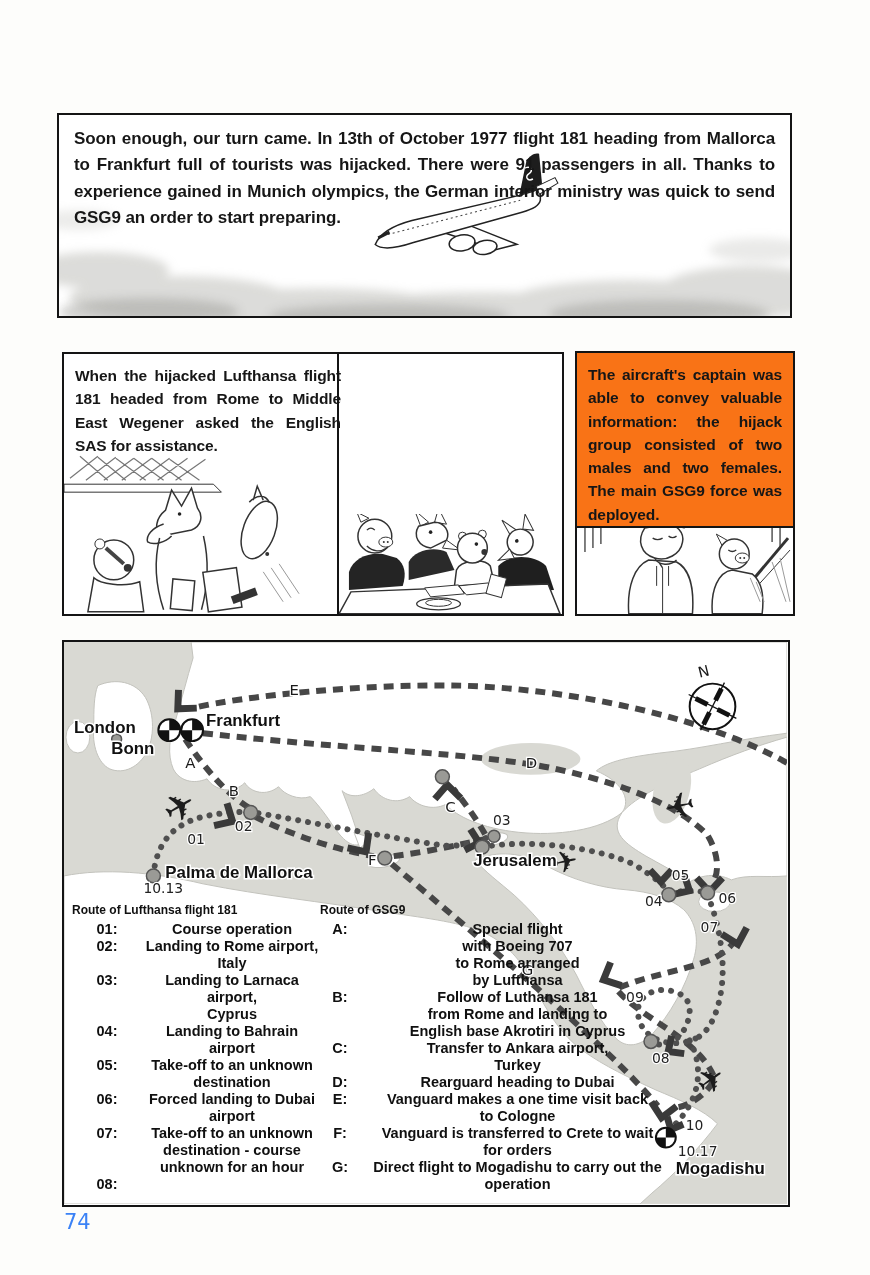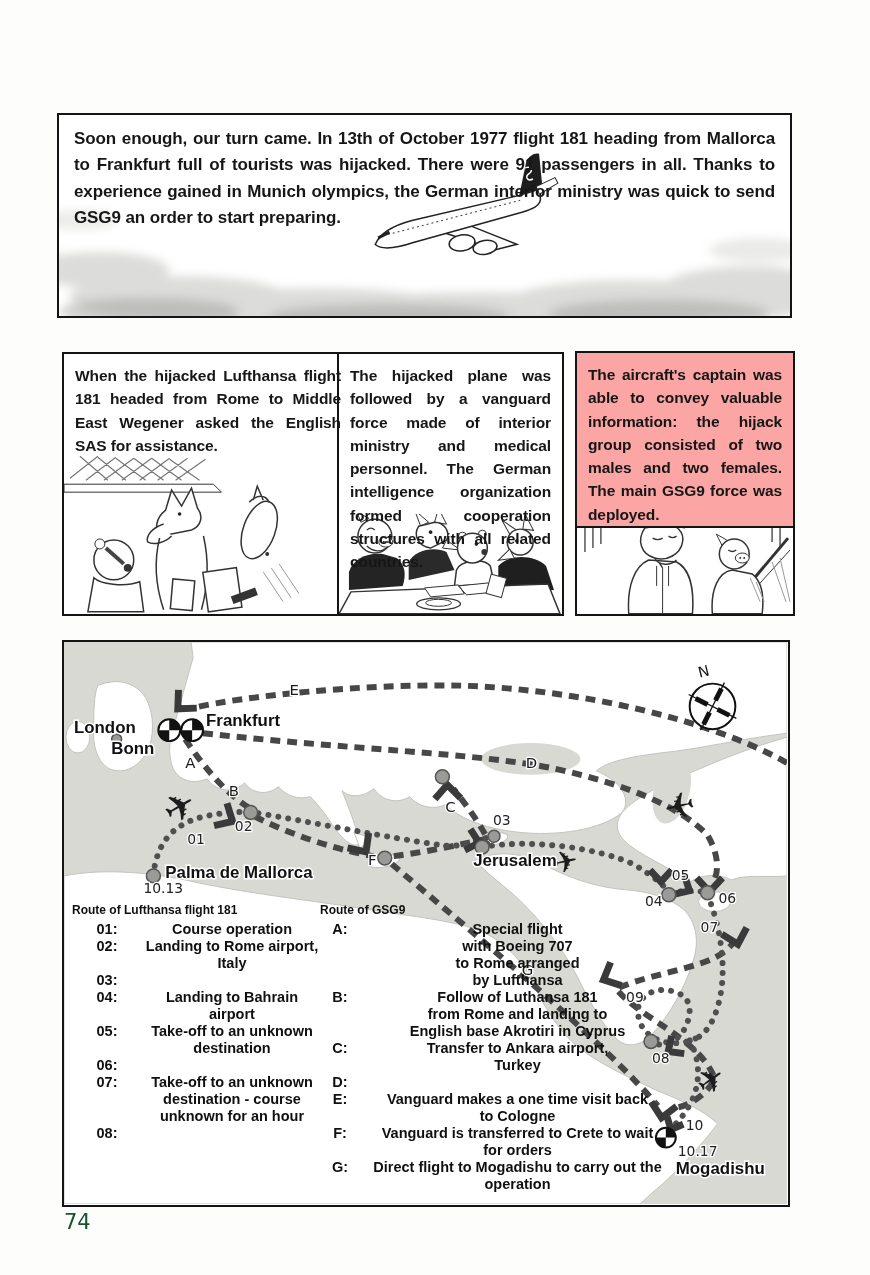--- a/index.html
+++ b/index.html
@@ -17,34 +17,34 @@
   }
   .intro-panel{left:57px;top:113px;width:735px;height:205px;}
   .intro-panel .panel-text{padding:11px 15px 0 15px;font-size:17px;line-height:1.55;}
   .scene{position:absolute;left:0;right:0;bottom:0;z-index:1;}
   .p-sas{left:62px;top:352px;width:292px;height:264px;}
   .p-van{left:337px;top:352px;width:227px;height:264px;}
   .p-cap{left:575px;top:351px;width:220px;height:265px;}
   .p-sas .panel-text,.p-van .panel-text,.p-cap .panel-text{
     padding:10px 11px 0 11px;font-size:15.5px;line-height:1.5;
   }
-  .p-cap .panel-text{min-height:143px;border-bottom:2px solid #141414;background:#fca5a5;}
+  .p-cap .panel-text{min-height:143px;border-bottom:2px solid #141414;background:#f97316;}
   .map-panel{left:62px;top:640px;width:728px;height:567px;}
   .map-svg{position:absolute;inset:0;}
   .legend{position:absolute;font-weight:bold;color:#101010;z-index:4;}
   .legend-left{left:8px;top:258px;width:250px;}
   .legend-right{left:256px;top:258px;width:355px;}
   .legend-title{font-size:12px;line-height:20px;margin-bottom:1px;}
   .legend-row{display:flex;font-size:14.5px;line-height:17px;text-align:center;}
   .legend-left .legend-code{width:70px;flex:0 0 70px;}
   .legend-right .legend-code{width:40px;flex:0 0 40px;}
   .legend-text{white-space:pre-line;flex:1;}
   .page-number{
     position:absolute;left:64px;top:1210px;font-family:"DejaVu Sans",sans-serif;
-    font-size:21px;color:#14532d;
+    font-size:21px;color:#3b82f6;
   }
   
   .city{font-family:"Liberation Sans",sans-serif;font-weight:bold;font-size:17px;fill:#111;
         paint-order:stroke;stroke:#ffffff;stroke-width:3px;}
   .num{font-family:"DejaVu Sans",sans-serif;font-size:14px;fill:#222;
         paint-order:stroke;stroke:#ffffff;stroke-width:2.5px;}
   .rletter{font-family:"DejaVu Sans",sans-serif;font-size:15px;fill:#1a1a1a;
         paint-order:stroke;stroke:#ffffff;stroke-width:2.5px;}
   .plane{font-family:"DejaVu Sans",sans-serif;fill:#1c1c1c;}
 </style>
@@ -114,21 +114,20 @@
     <g>
       <rect x="142" y="118" width="34" height="40" transform="rotate(-8 159 138)" fill="#fff" stroke="#333" stroke-width="1.5"></rect>
       <rect x="108" y="128" width="22" height="30" transform="rotate(5 119 143)" fill="#fff" stroke="#333" stroke-width="1.5"></rect>
       <rect x="168" y="140" width="26" height="8" transform="rotate(-20 181 144)" fill="#333"></rect>
     </g>
     <path d="M200,120 l20,30 M208,116 l20,30 M216,112 l20,30" stroke="#999" stroke-width="1" fill="none"></path>
   </svg>
 </div>
 
 <div class="panel p-van">
-  <div class="panel-text">The hijacked plane was followed by a vanguard force made of interior ministry and medical personnel. The German intelligence organization formed cooperation structures with all related countries.</div>
   <svg class="scene" width="222" height="100" viewBox="0 0 223 100">
     <path d="M10,58 C14,44 30,38 44,40 L58,44 C66,50 68,60 64,72 L10,76 Z" fill="#242424"></path>
     <g>
       <path d="M22,8 L18,-2 L30,4 Z" fill="#fff" stroke="#333"></path>
       <circle cx="36" cy="22" r="17" fill="#fff" stroke="#333" stroke-width="1.5"></circle>
       <ellipse cx="47" cy="28" rx="7" ry="5" fill="#fff" stroke="#333"></ellipse>
       <circle cx="45" cy="28" r="1" fill="#333"></circle>
         <circle cx="49" cy="28" r="1" fill="#333"></circle>
       <path d="M28,32 C34,38 42,38 48,34 M28,16 q4,-4 8,0" fill="none" stroke="#333" stroke-width="1.3"></path>
     </g>
@@ -330,35 +329,39 @@
           <span class="legend-text">Course operation</span>
         </div>
 
         <div class="legend-row">
           <span class="legend-code">02:</span>
           <span class="legend-text">Landing to Rome airport, Italy</span>
         </div>
 
         <div class="legend-row">
           <span class="legend-code">03:</span>
+          <span class="legend-text">Landing to Larnaca airport,
+Cyprus</span>
         </div>
 
         <div class="legend-row">
           <span class="legend-code">04:</span>
           <span class="legend-text">Landing to Bahrain airport</span>
         </div>
 
         <div class="legend-row">
           <span class="legend-code">05:</span>
           <span class="legend-text">Take-off to an unknown
 destination</span>
         </div>
 
         <div class="legend-row">
           <span class="legend-code">06:</span>
+          <span class="legend-text">Forced landing to Dubai
+airport</span>
         </div>
 
         <div class="legend-row">
           <span class="legend-code">07:</span>
           <span class="legend-text">Take-off to an unknown
 destination - course
 unknown for an hour</span>
         </div>
 
         <div class="legend-row">
@@ -387,20 +390,21 @@
         </div>
 
         <div class="legend-row">
           <span class="legend-code">C:</span>
           <span class="legend-text">Transfer to Ankara airport,
 Turkey</span>
         </div>
 
         <div class="legend-row">
           <span class="legend-code">D:</span>
+          <span class="legend-text">Rearguard heading to Dubai</span>
         </div>
 
         <div class="legend-row">
           <span class="legend-code">E:</span>
           <span class="legend-text">Vanguard makes a one time visit back
 to Cologne</span>
         </div>
 
         <div class="legend-row">
           <span class="legend-code">F:</span>

